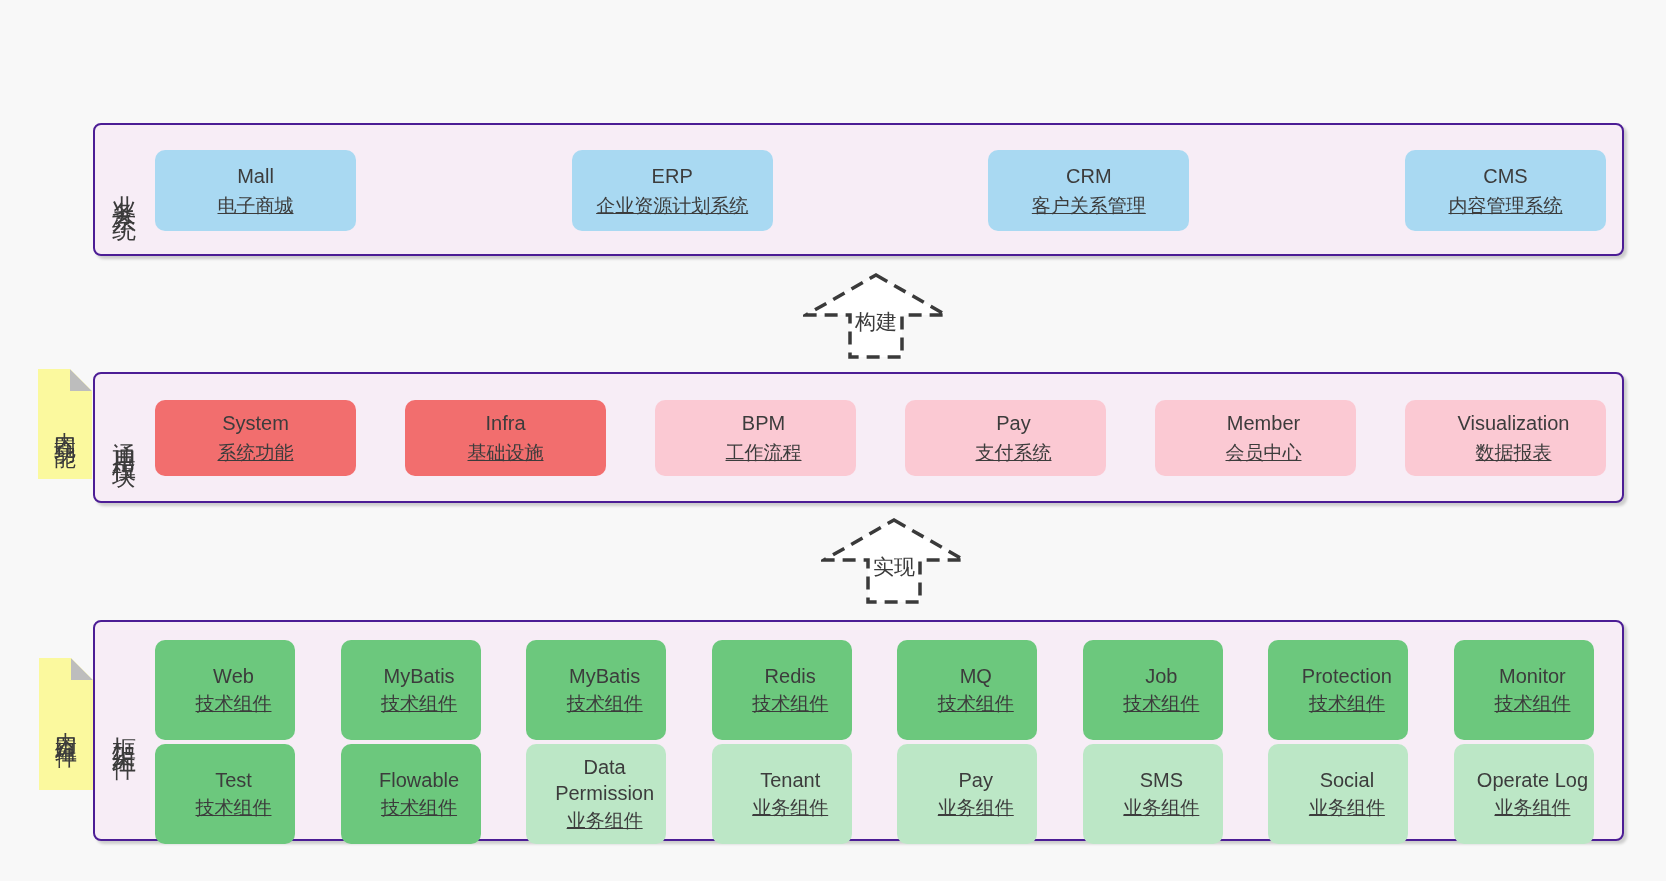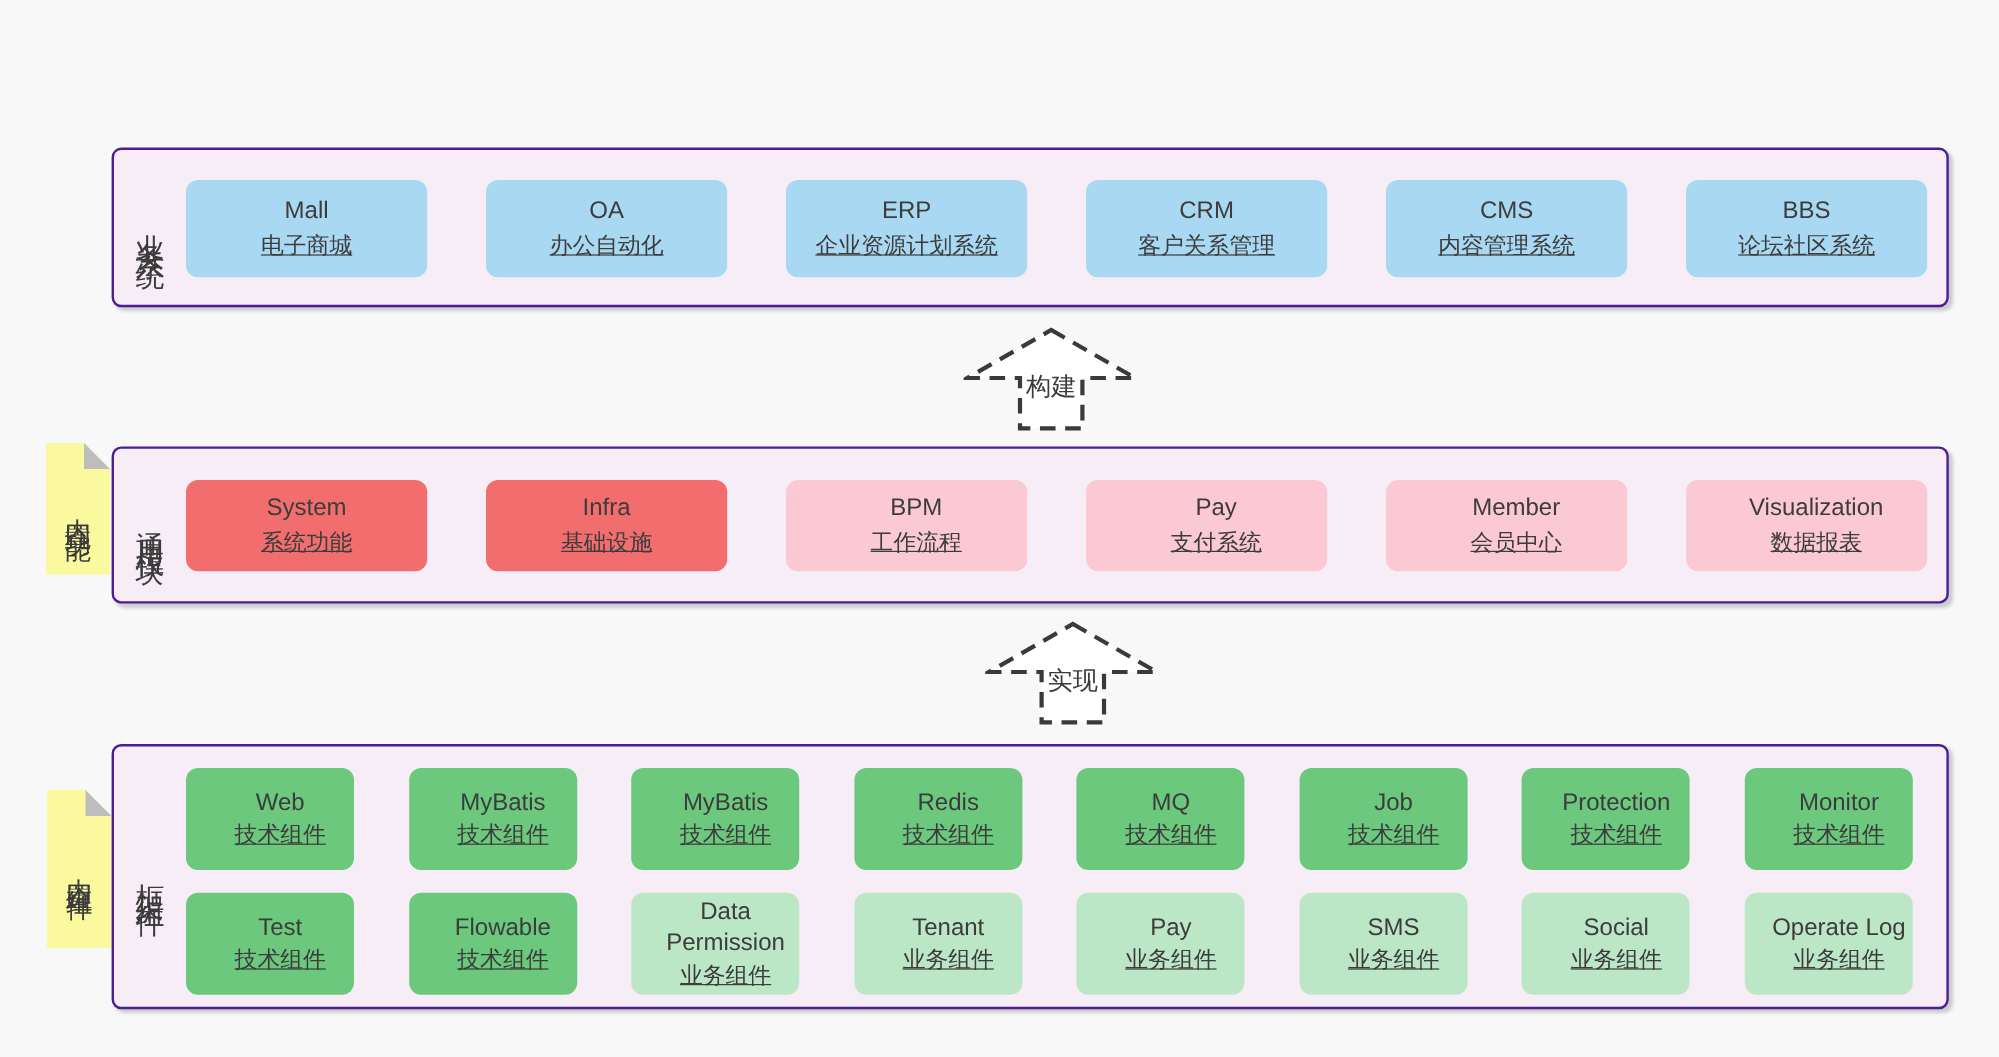--- a/index.html
+++ b/index.html
@@ -32,21 +32,21 @@
   .band-bot .row2{top:122px;left:60px;right:28px;}
   .box{
     border-radius:10px;display:flex;flex-direction:column;
     align-items:center;justify-content:center;text-align:center;
     line-height:1.3;padding:2px 4px;box-sizing:border-box;
   }
   .box .en{font-size:20px;}
   .box .zh{font-size:19px;margin-top:5px;text-decoration:underline;}
   .box-wide{width:201px;height:81px;}
   .box-mid{width:201px;height:76px;}
-  .box-sm{width:140px;height:85px;padding-left:21px;}
+  .box-sm{width:140px;height:100px;padding-left:21px;}
   .box-sm .zh{margin-top:3px;}
   .v-blue{background:#a9d9f2;}
   .v-red{background:#f26e6e;}
   .v-pink{background:#fbc9d3;padding-left:20px;}
   .v-green{background:#6cc87d;}
   .v-lgreen{background:#bce7c6;}
   .note{
     position:absolute;width:54px;background:#fbf99e;
     clip-path:polygon(0 0, calc(100% - 22px) 0, 100% 22px, 100% 100%, 0 100%);
     display:flex;align-items:center;justify-content:center;
@@ -86,38 +86,30 @@
   </div>
 
   <div class="band band-top">
     <div class="band-label">业务系统</div>
     <div class="row">
       <div class="box box-wide v-blue">
         <span class="en">Mall</span>
         <span class="zh">电子商城</span>
       </div>
       <div class="box box-wide v-blue">
-        <span class="en">OA</span>
-        <span class="zh">办公自动化</span>
-      </div>
-      <div class="box box-wide v-blue">
         <span class="en">ERP</span>
         <span class="zh">企业资源计划系统</span>
       </div>
       <div class="box box-wide v-blue">
         <span class="en">CRM</span>
         <span class="zh">客户关系管理</span>
       </div>
       <div class="box box-wide v-blue">
         <span class="en">CMS</span>
         <span class="zh">内容管理系统</span>
-      </div>
-      <div class="box box-wide v-blue">
-        <span class="en">BBS</span>
-        <span class="zh">论坛社区系统</span>
       </div>
     </div>
   </div>
 
   <div class="arrow arrow-1">
     <svg width="146" height="88" viewBox="0 0 146 88">
       <polygon points="73,3 143,43 99,43 99,85 47,85 47,43 3,43"></polygon>
       <text x="73" y="57">构建</text>
     </svg>
   </div>

